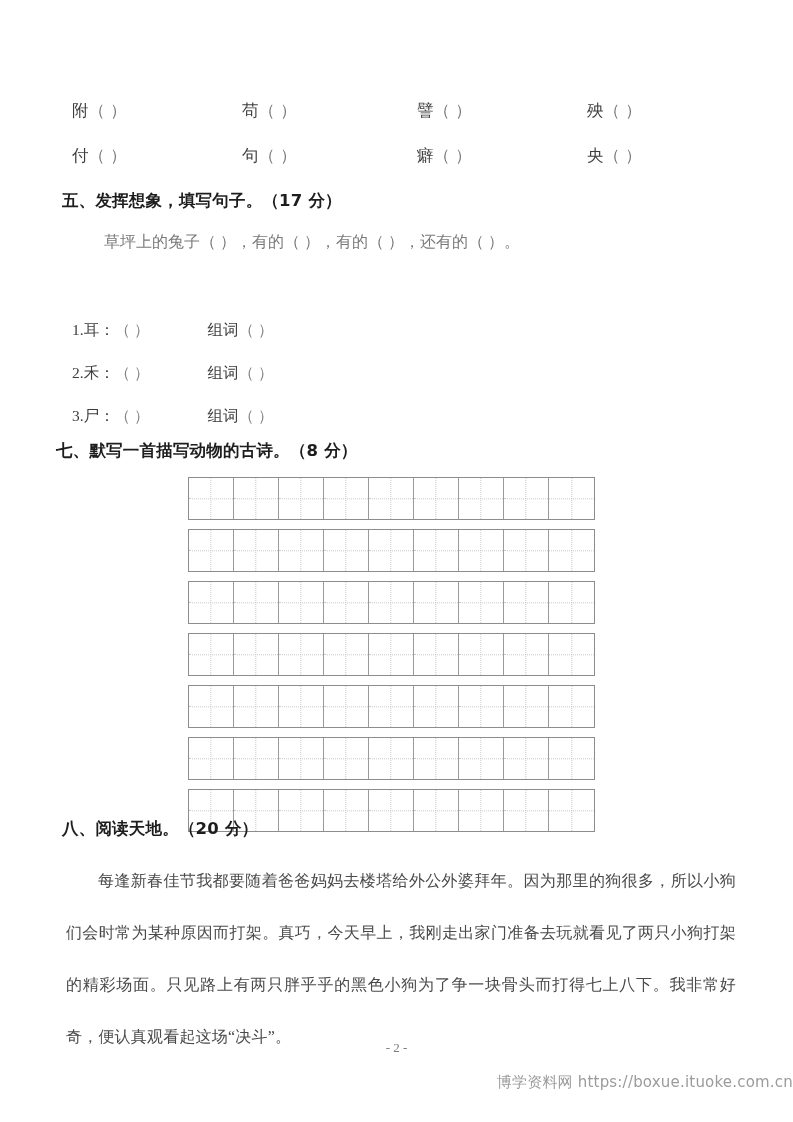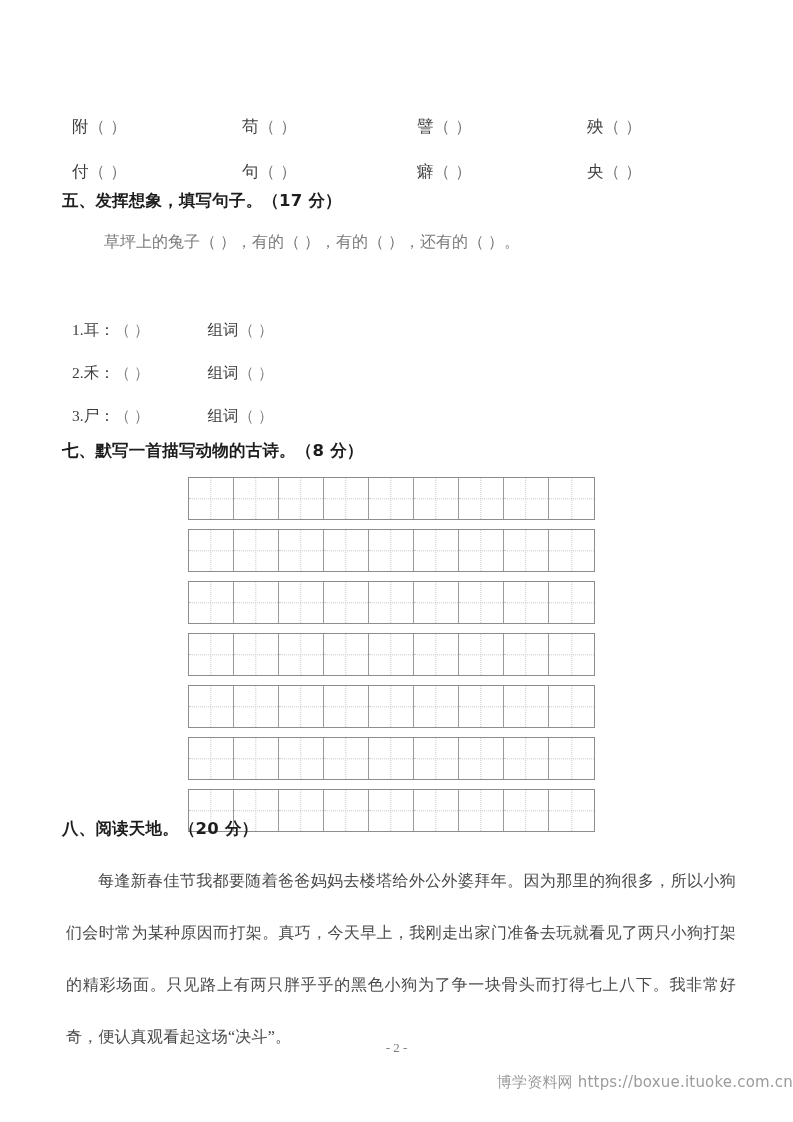--- a/index.html
+++ b/index.html
@@ -31,21 +31,20 @@
     font-size: 16.5px;
     color: #1d1d1d;
     letter-spacing: 0.2px;
     white-space: nowrap;
   }
   .paren-row {
     position: absolute;
     font-size: 16.5px;
     color: #4d4d4d;
     white-space: nowrap;
-    margin-top: 16px;
   }
   .paren-row .cell {
     display: inline-block;
   }
   .paren-row .ch {
     color: #3d3d3d;
   }
   .paren-row .pr {
     color: #777;
     letter-spacing: 0.5px;
@@ -197,21 +196,21 @@
   </div>
 
   <div class="radical-line" style="left:72px; top:363px;">
     <span class="num">2.</span><span class="rad">禾：</span><span class="paren">（    ）</span><span class="gap"></span><span class="rad">组词</span><span class="paren">（    ）</span>
   </div>
 
   <div class="radical-line" style="left:72px; top:406px;">
     <span class="num">3.</span><span class="rad">尸：</span><span class="paren">（    ）</span><span class="gap"></span><span class="rad">组词</span><span class="paren">（    ）</span>
   </div>
 
-  <div class="sec-head" style="left:62px; top:440px;">七、默写一首描写动物的古诗。（8 分）</div>
+  <div class="sec-head" style="left:56px; top:440px;">七、默写一首描写动物的古诗。（8 分）</div>
 
   <div class="grid-wrap" id="tianzige-grid">
       <div class="grid-row">
         <div class="grid-cell"></div>
         <div class="grid-cell"></div>
         <div class="grid-cell"></div>
         <div class="grid-cell"></div>
         <div class="grid-cell"></div>
         <div class="grid-cell"></div>
         <div class="grid-cell"></div>

